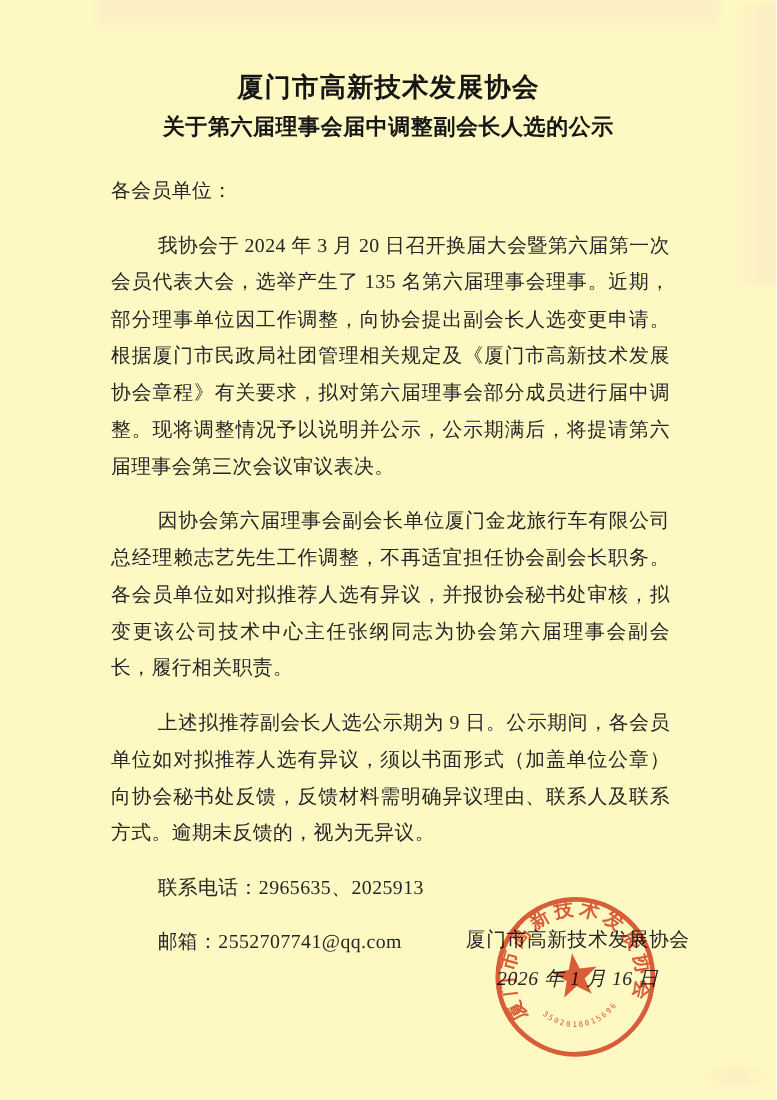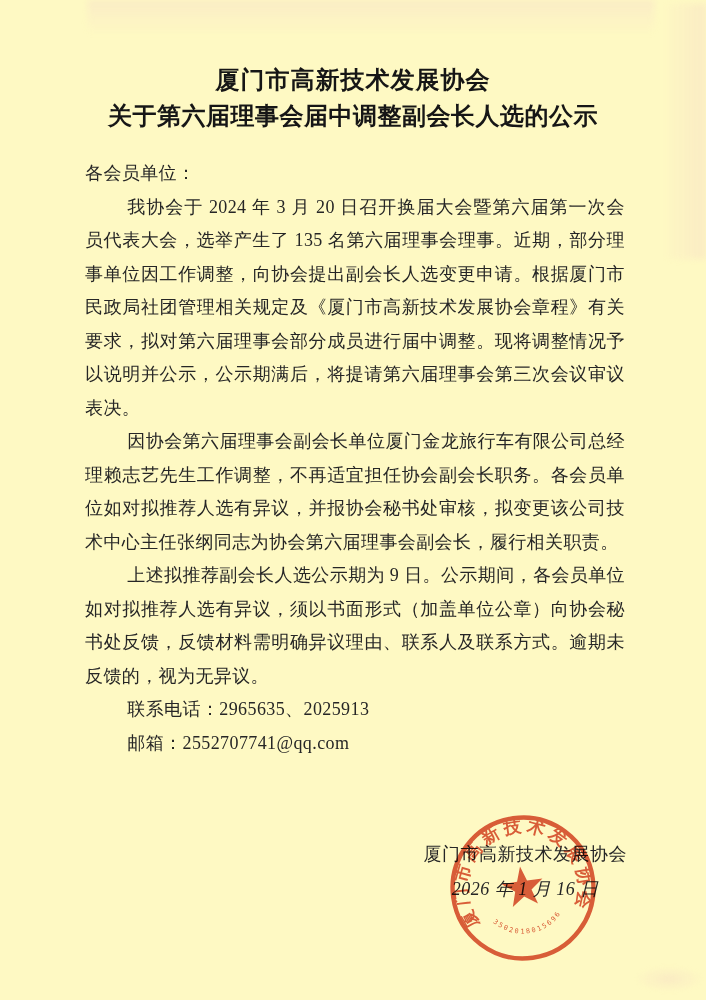--- a/index.html
+++ b/index.html
@@ -32,33 +32,33 @@
     background: radial-gradient(ellipse at center, rgba(244,212,196,0.35), rgba(255,255,255,0) 70%);
     filter: blur(2px);
   }
 
   .titles { padding-top: 64px; text-align: center; }
   .title-line1 {
     font-size: 24px; font-weight: bold; line-height: 32px;
     letter-spacing: 1px; color: #161616;
   }
   .title-line2 {
-    font-size: 24px; font-weight: bold; line-height: 32px;
+    font-size: 20px; font-weight: bold; line-height: 32px;
     margin-top: 4px; letter-spacing: 0.5px; color: #161616;
   }
 
   .content {
     margin: 25px 81px 0 85px;
     font-size: 18px;
     line-height: 33.5px;
     text-align: justify;
     color: #262626;
     letter-spacing: 0.4px;
   }
-  .content p { margin: 0; }
+  .content p { margin: 16px; }
   .content p.indent { text-indent: 2.35em; }
 
   .signature-block {
     position: absolute;
     top: 843px;
     right: 79px;
     text-align: center;
     font-size: 18px;
     color: #262626;
     letter-spacing: 0.5px;

